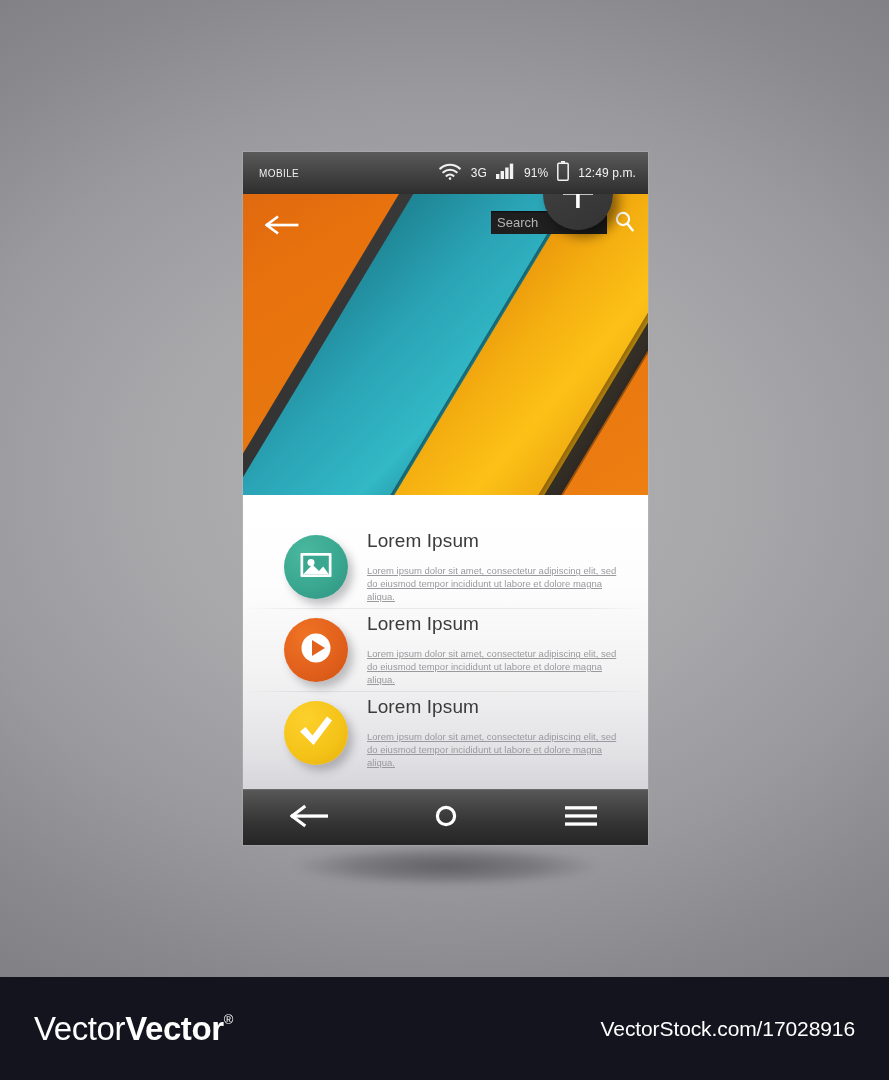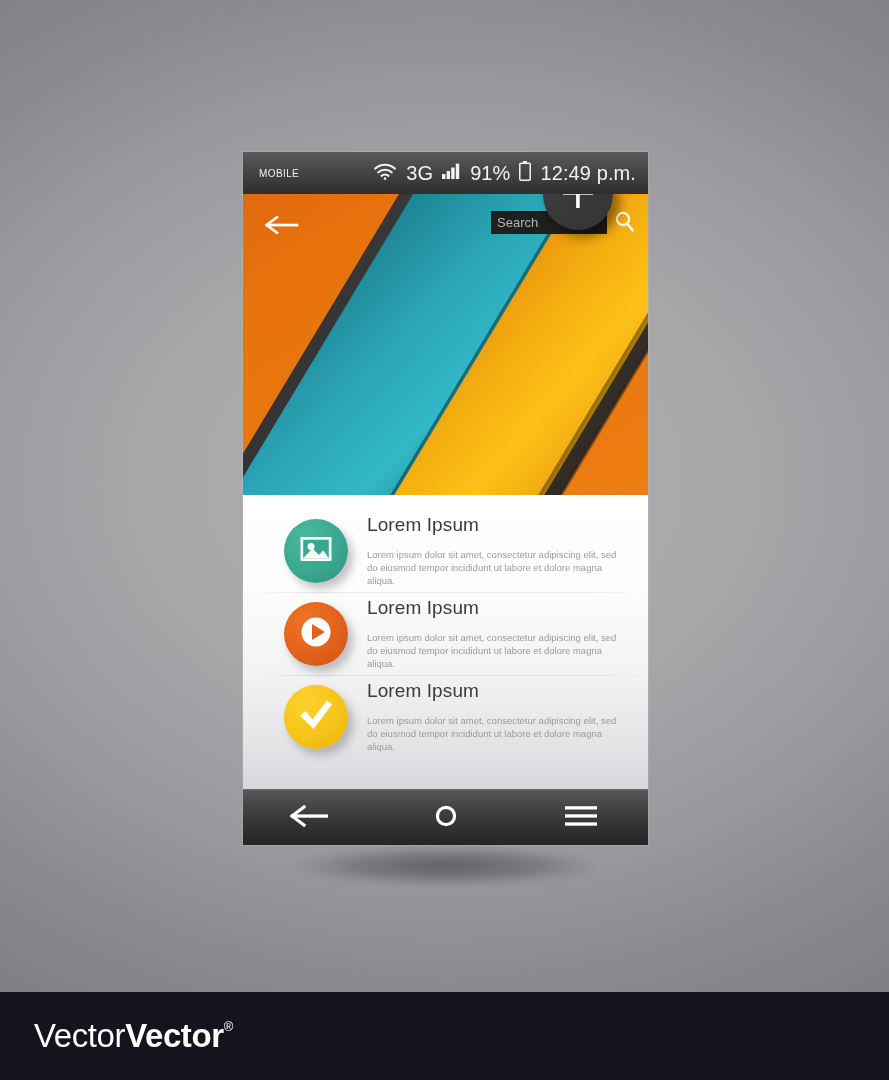--- a/index.html
+++ b/index.html
@@ -42,21 +42,21 @@
     padding:0 12px 0 16px;
     color:#f2f2f2;
   }
   #statusbar .carrier {
     font-size:10px; letter-spacing:.4px; color:#efefef;
   }
   #statusbar .right {
     margin-left:auto;
     display:flex; align-items:center; gap:9px;
   }
-  .sb-text { font-size:20px; color:#f2f2f2; letter-spacing:.1px; }
+  .sb-text { font-size:12px; color:#f2f2f2; letter-spacing:.1px; }
   .sb-ico { display:block; }
 
   
   #hero {
     position:relative;
     height:301px;
     background:linear-gradient(155deg,#3a3a3a 0%,#343434 50%,#2e2e2e 100%);
     overflow:hidden;
   }
   .stripe { position:absolute; pointer-events:none; }
@@ -144,21 +144,21 @@
     display:flex; align-items:center; justify-content:center;
     z-index:20;
     box-shadow:6px 7px 12px rgba(0,0,0,.45);
   }
 
   
   #content {
     position:relative;
     height:294px;
     background:linear-gradient(180deg,#ffffff 0%,#fdfdfd 30%,#f2f2f3 62%,#e2e2e5 88%,#d6d6da 100%);
-    padding-top:14px;
+    padding-top:30px;
   }
   .row {
     position:relative;
     display:flex; align-items:center;
     height:83px;
     padding-left:41px;
   }
   .row + .row::before {
     content:"";
     position:absolute; left:0; right:0; top:0; height:1px;
@@ -172,39 +172,40 @@
   }
   .row-text { margin-left:19px; padding-top:2px; }
   .row-title {
     font-size:19px; color:#3b3b3b; font-weight:400;
     letter-spacing:.1px; line-height:1.1;
   }
   .row-desc {
     margin-top:13px;
     font-size:9.5px; line-height:1.35; color:#9a9a9e;
     max-width:252px;
+    text-decoration:underline;
   }
 
   
   #navbar {
     position:relative;
     height:56px;
     background:linear-gradient(180deg,#585858 0%,#454545 30%,#333 62%,#252525 100%);
     display:flex; align-items:center; justify-content:space-around;
     border-top:1px solid #6a6a6a;
   }
   .nav-btn {
     width:76px; height:40px;
     display:flex; align-items:center; justify-content:center;
   }
 
   
   #footer {
     position:absolute; left:0; bottom:0;
-    width:889px; height:88px;
+    width:889px; height:103px;
     background:#14141f;
     display:flex; align-items:center;
     padding:0 34px;
   }
   #logo {
     font-size:33px; color:#ffffff; letter-spacing:-.4px;
     display:flex; align-items:flex-start;
   }
   #logo .thin { font-weight:300; }
   #logo .bold { font-weight:bold; }
@@ -371,13 +372,14 @@
   </div>
 
 </div>
 
 <div id="footer">
   <div id="logo">
     <span class="thin">Vector</span>
       <span class="bold">Vector</span>
       <span class="reg">®</span>
   </div>
+  <div id="footer-url">VectorStock.com/17028916</div>
 </div>
 
 </body></html>

